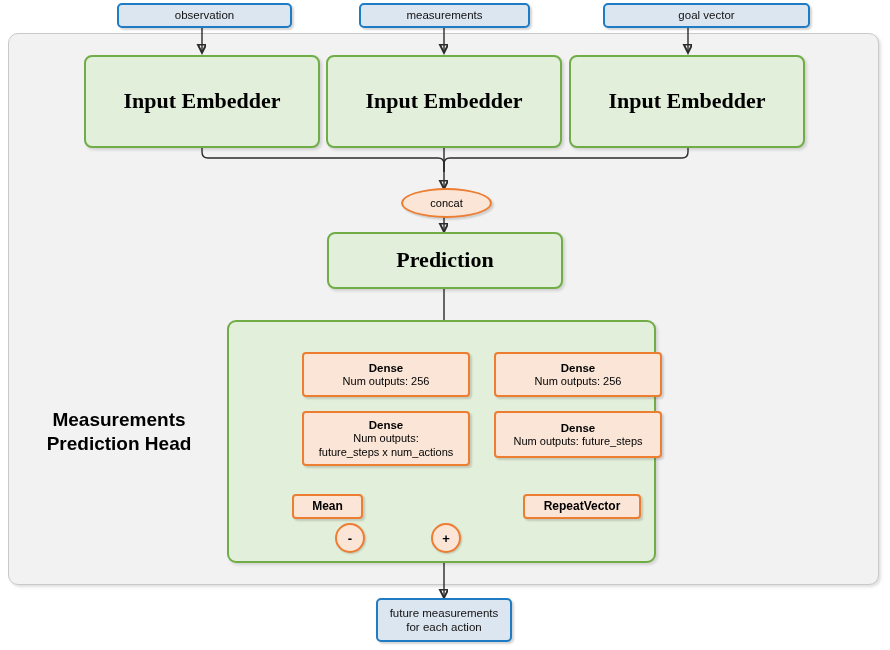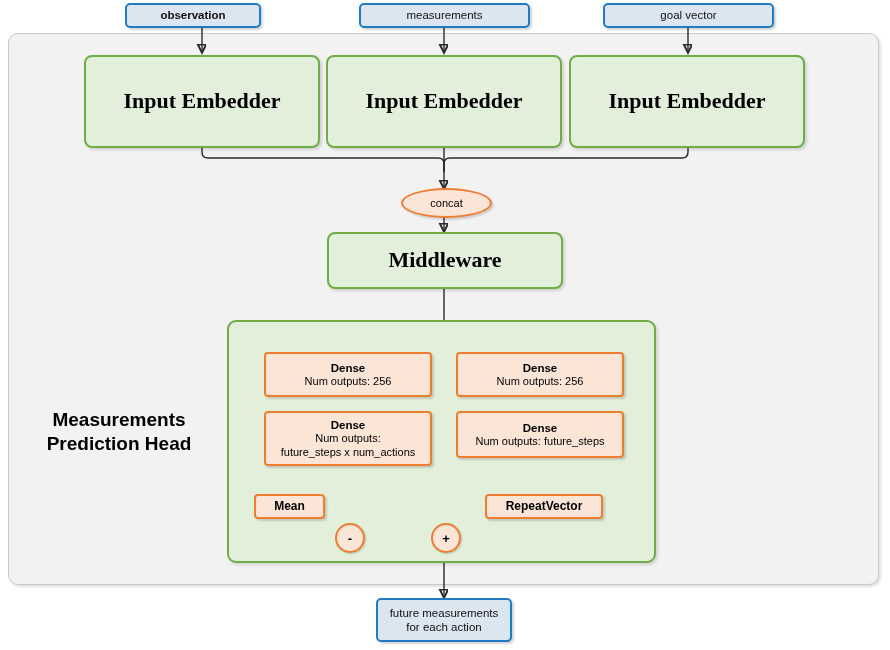--- a/index.html
+++ b/index.html
@@ -67,20 +67,21 @@
 
   
   .orange-box {
     background: #FBE5D6;
     border: 2px solid #ED7D31;
     border-radius: 4px;
     font-size: 11px;
     color: #000;
     flex-direction: column;
     box-shadow: 2px 2px 2px rgba(0,0,0,0.15);
+    margin-left: 38px;
   }
   .orange-box .l1 { font-weight: bold; font-size: 11.5px; }
   .orange-box .l2, .orange-box .l3 { font-weight: normal; text-align: center; }
   .orange-box.single { font-weight: bold; font-size: 12px; }
 
   
   .ellipse {
     position: absolute;
     background: #FBE5D6;
     border: 2px solid #ED7D31;
@@ -167,46 +168,46 @@
 
     <line x1="361" y1="536" x2="425" y2="536" marker-end="url(#arrow)"></line>
 
     <line x1="540" y1="466" x2="540" y2="490" marker-end="url(#arrow)"></line>
 
     <path d="M540,519 L540,530 Q540,536 534,536 L462,536" marker-end="url(#arrow)"></path>
 
     <line x1="444" y1="549" x2="444" y2="597" marker-end="url(#arrow)"></line>
   </svg>
 
-  <div class="node io-box" style="left:125px; top:3px; width:136px; height:25px;font-weight:bold;">
+  <div class="node io-box" style="left:117px; top:3px; width:175px; height:25px;">
     <span>observation</span>
   </div>
   <div class="node io-box" style="left:359px; top:3px; width:171px; height:25px;">
     <span>measurements</span>
   </div>
-  <div class="node io-box" style="left:603px; top:3px; width:171px; height:25px;">
+  <div class="node io-box" style="left:603px; top:3px; width:207px; height:25px;">
     <span>goal vector</span>
   </div>
 
   <div class="node green-box big-label" style="left:84px; top:55px; width:236px; height:93px;">
     <span>Input Embedder</span>
   </div>
   <div class="node green-box big-label" style="left:326px; top:55px; width:236px; height:93px;">
     <span>Input Embedder</span>
   </div>
   <div class="node green-box big-label" style="left:569px; top:55px; width:236px; height:93px;">
     <span>Input Embedder</span>
   </div>
 
   <div class="ellipse" style="left:401px; top:188px; width:87px; height:26px;">
     <span>concat</span>
   </div>
 
   <div class="node green-box big-label" style="left:327px; top:232px; width:236px; height:57px;">
-    <span>Middleware</span>
+    <span>Prediction</span>
   </div>
 
   <div class="node head-container" style="left:227px; top:320px; width:429px; height:243px;"></div>
 
   <div class="section-title" style="left:20px; top:408px; width:198px;">
     <div>Measurements</div>
     <div>Prediction Head</div>
   </div>
 
   <div class="node orange-box" style="left:264px; top:352px; width:168px; height:45px;">

